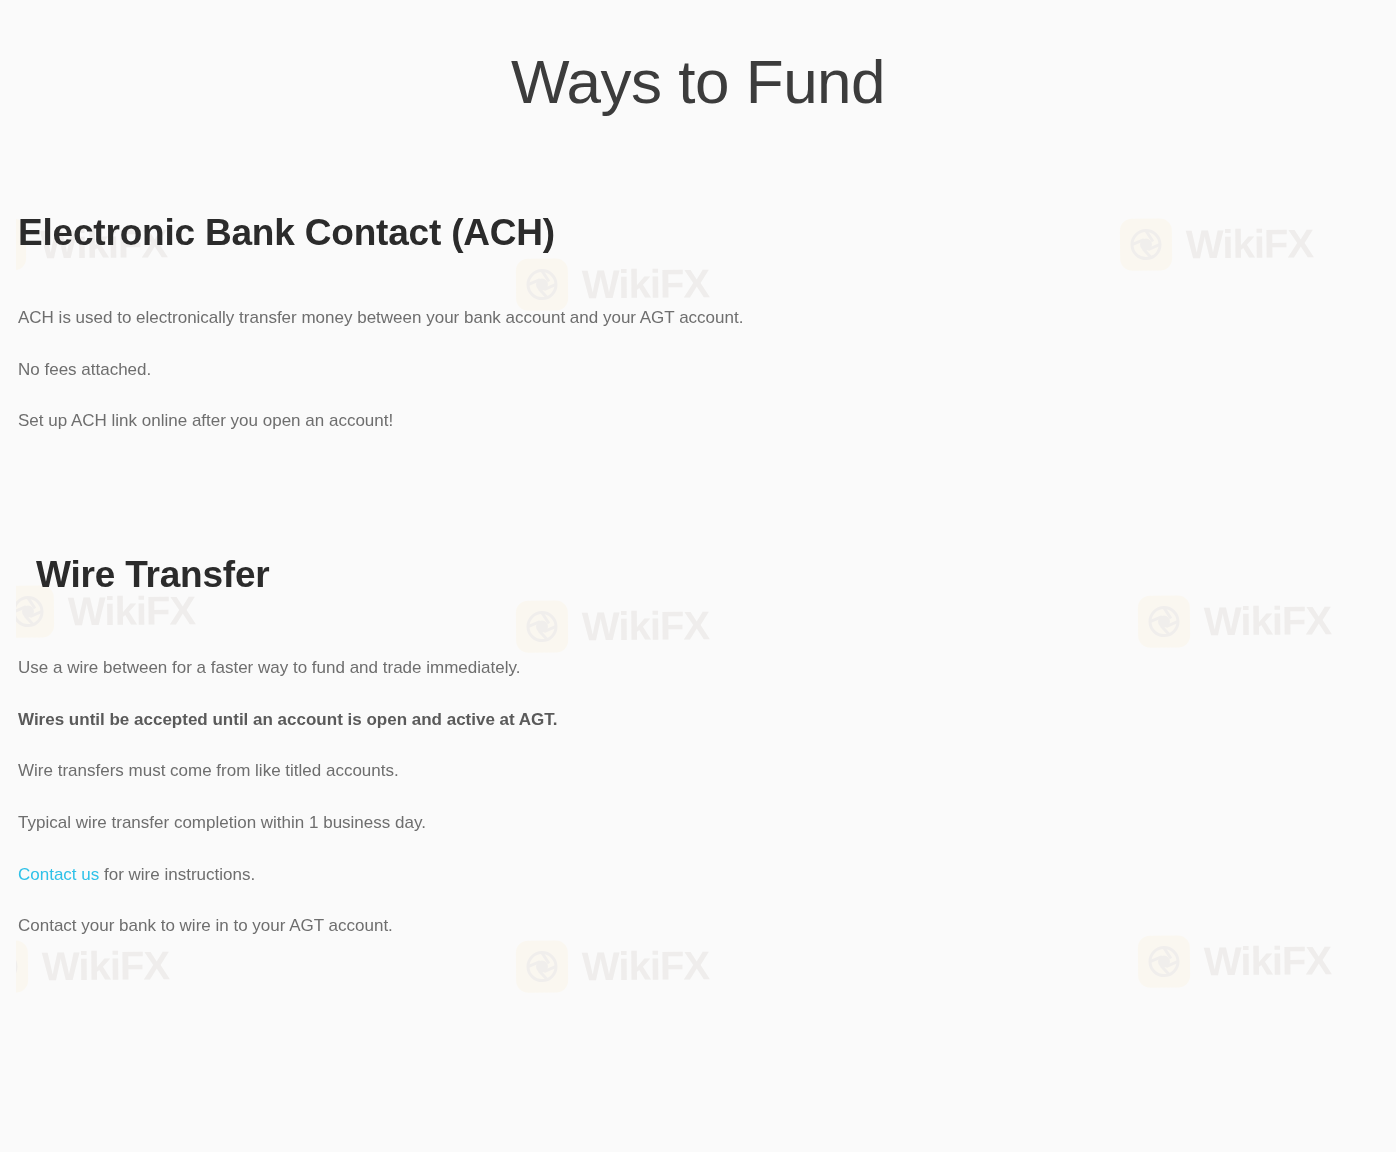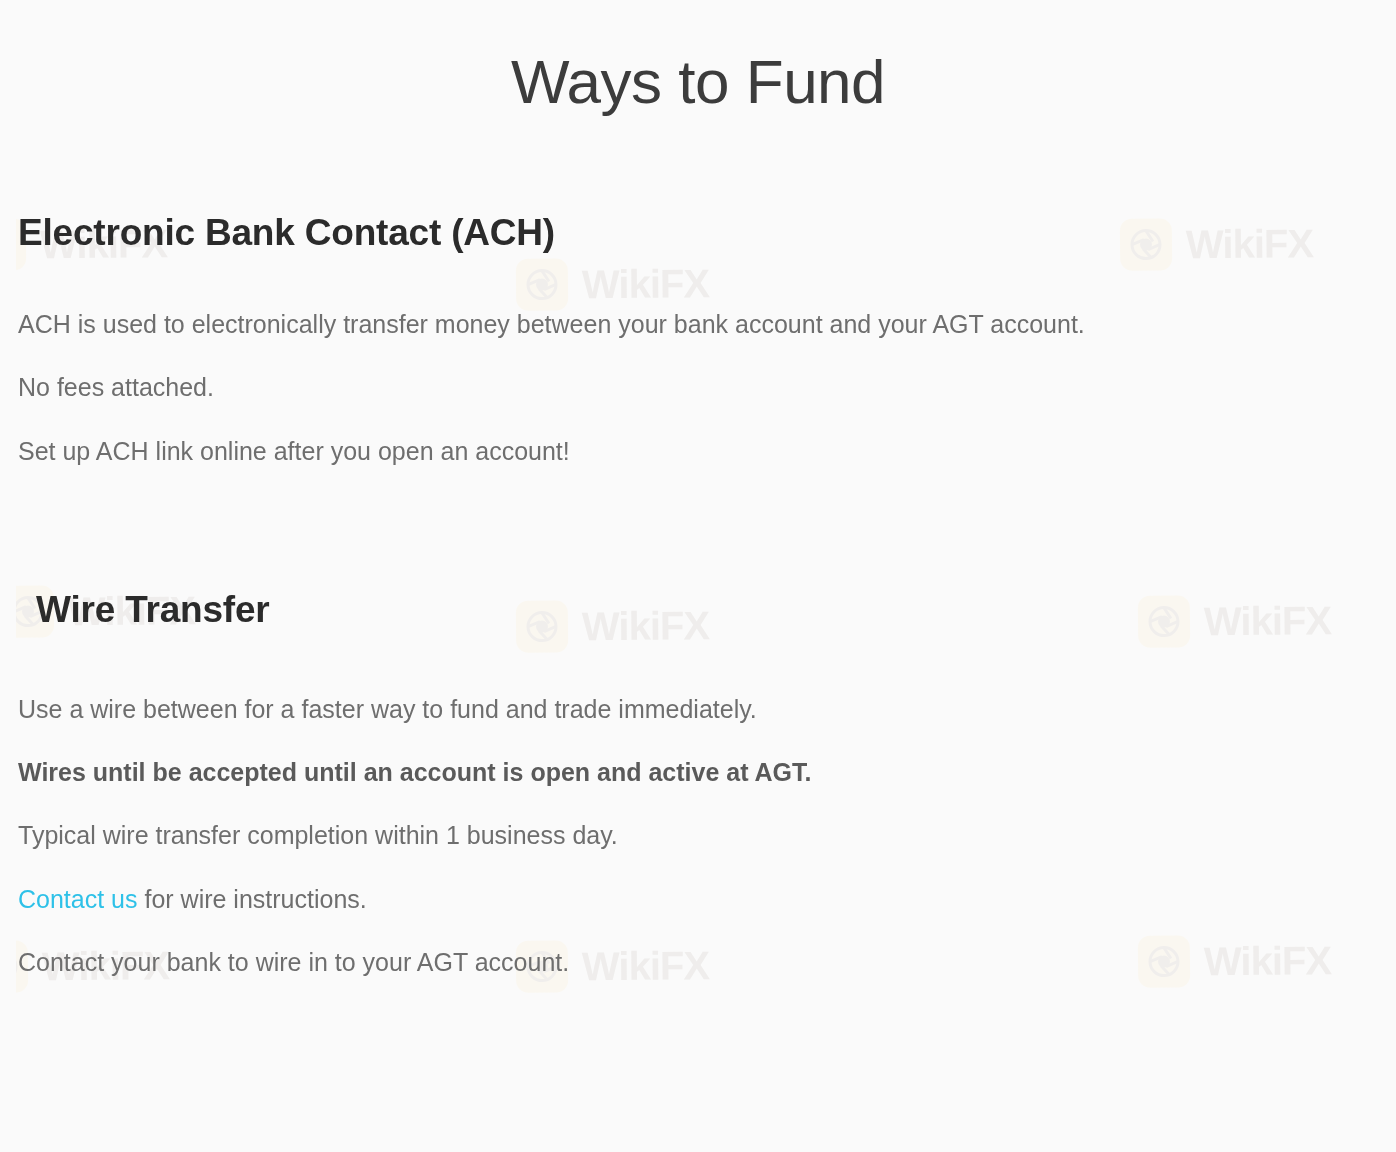--- a/index.html
+++ b/index.html
@@ -36,21 +36,21 @@
   .section-heading {
     font-size: 37px;
     font-weight: bold;
     color: #2b2b2b;
     margin: 0;
     letter-spacing: -0.2px;
   }
   #heading-ach { padding-top: 96px; }
   #heading-wire { padding-top: 120px; margin-left: 18px; }
   .para {
-    font-size: 25px;
+    font-size: 17px;
     line-height: 1.45;
     color: #6e6e6e;
     margin: 0;
   }
   .ach-body { padding-top: 52px; }
   .wire-body { padding-top: 60px; }
   .para + .para { margin-top: 27px; }
   .para.bold {
     font-weight: bold;
     color: #5a5a5a;
@@ -205,19 +205,20 @@
       <p class="para">No fees attached.</p>
       <p class="para">Set up ACH link online after you open an account!</p>
     </div>
   </section>
 
   <section>
     <h2 class="section-heading" id="heading-wire">Wire Transfer</h2>
     <div class="wire-body">
       <p class="para">Use a wire between for a faster way to fund and trade immediately.</p>
       <p class="para bold">Wires until be accepted until an account is open and active at AGT.</p>
+      <p class="para">Wire transfers must come from like titled accounts.</p>
       <p class="para">Typical wire transfer completion within 1 business day.</p>
       <p class="para"><a class="link" href="#">Contact us</a><span> for wire instructions.</span></p>
       <p class="para">Contact your bank to wire in to your AGT account.</p>
     </div>
   </section>
 
 </div>
 
 </body></html>

